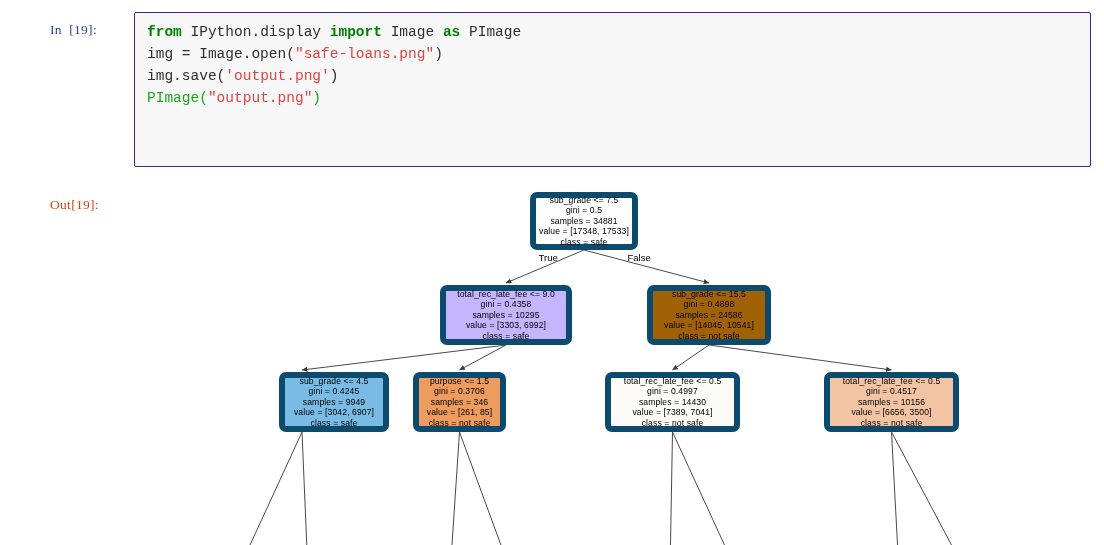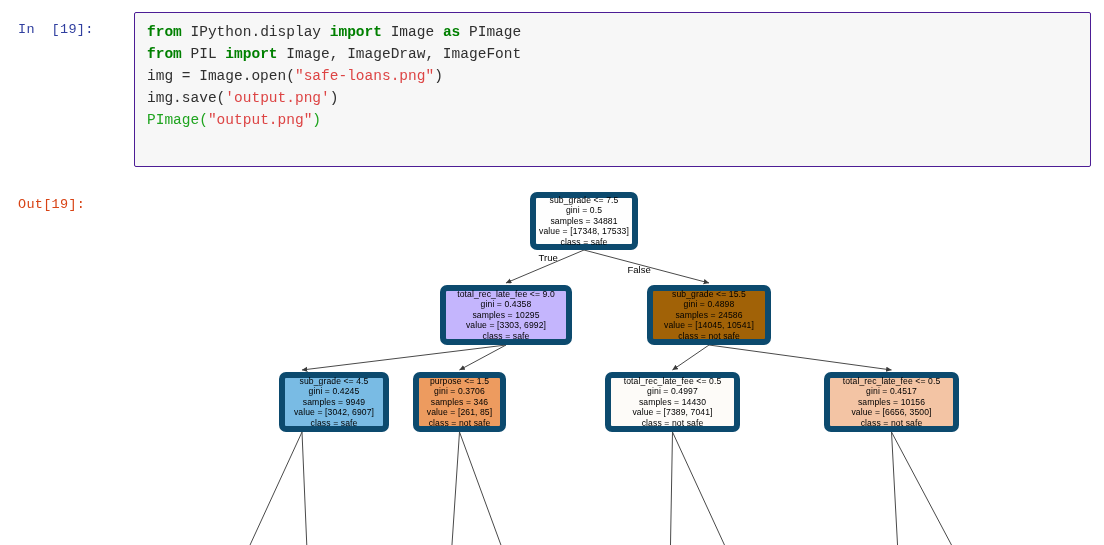--- a/index.html
+++ b/index.html
@@ -11,24 +11,25 @@
     width: 1104px;
     height: 545px;
     position: relative;
     font-family: "Liberation Sans", sans-serif;
     overflow: hidden;
   }
 
   
   .prompt {
     position: absolute;
-    font-family: Liberation Mono, monospace;
+    font-family: Liberation Serif, serif;
     font-size: 13.5px;
     letter-spacing: .3px;
     white-space: pre;
+    margin-left: 32px;
   }
   #in-prompt {
     left: 18px;
     top: 22px;
     color: #303f9f;
   }
   #out-prompt {
     left: 18px;
     top: 197px;
     color: #d84315;
@@ -103,21 +104,20 @@
   }
 </style>
 </head>
 <body>
 
 <div class="prompt" id="in-prompt">In  [19]:</div>
 
 <div id="code-cell">
   <div class="code-line"><span class="kw">from</span><span> IPython.display </span><span class="kw">import</span><span> Image </span><span class="kw">as</span><span> PImage</span></div>
 
-  <div class="code-line"><span class="kw">from</span><span> PIL </span><span class="kw">import</span><span> Image, ImageDraw, ImageFont</span></div>
 
   <div class="code-line"><span>img = Image.open(</span><span class="str">"safe-loans.png"</span><span>)</span></div>
 
 
   <div class="code-line"><span>img.save(</span><span class="str">'output.png'</span><span>)</span></div>
 
   <div class="code-line"><span class="fn">PImage</span><span class="fn">(</span><span class="str">"output.png"</span><span class="fn">)</span></div>
 </div>
 
 <div class="prompt" id="out-prompt">Out[19]:</div>
@@ -192,15 +192,15 @@
       <div class="tnode" style="left: 824px; top: 192px; width: 135px; height: 60px; background: rgb(243, 196, 164);">
         <span>total_rec_late_fee &lt;= 0.5</span>
         <span>gini = 0.4517</span>
         <span>samples = 10156</span>
         <span>value = [6656, 3500]</span>
         <span>class = not safe</span>
       </div>
     </div>
   <div id="edge-labels-group">
       <div class="edge-label" style="left: 538.6px; top: 72px;">True</div>
-      <div class="edge-label" style="left: 627.5px; top: 72px; margin-top: 12px;">False</div>
+      <div class="edge-label" style="left: 627.5px; top: 72px;">False</div>
     </div>
 </div>
 
 </body></html>

